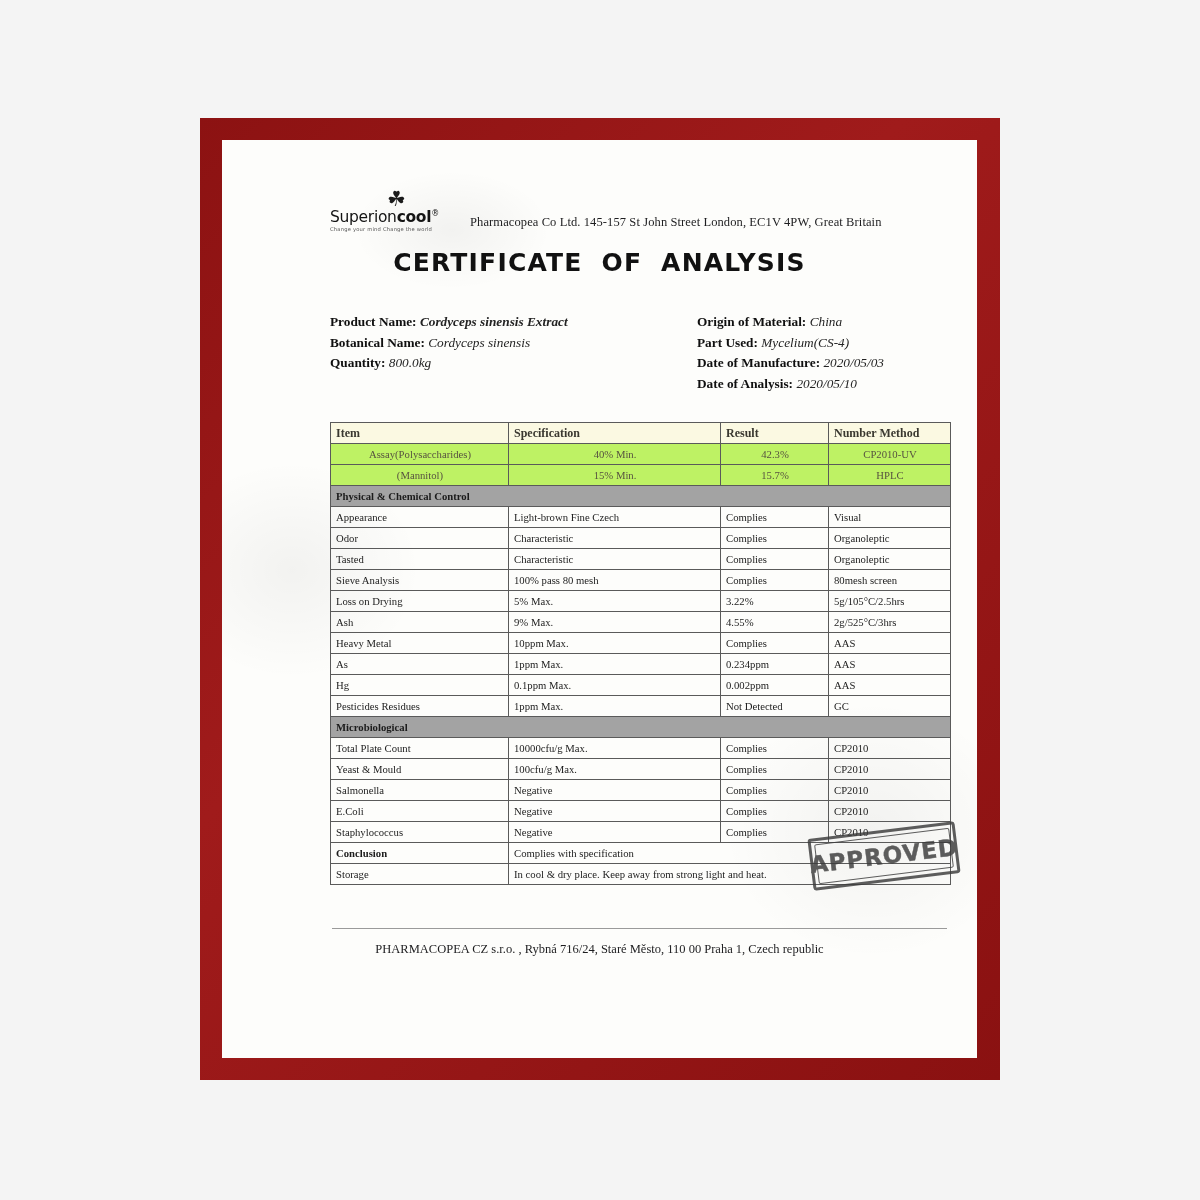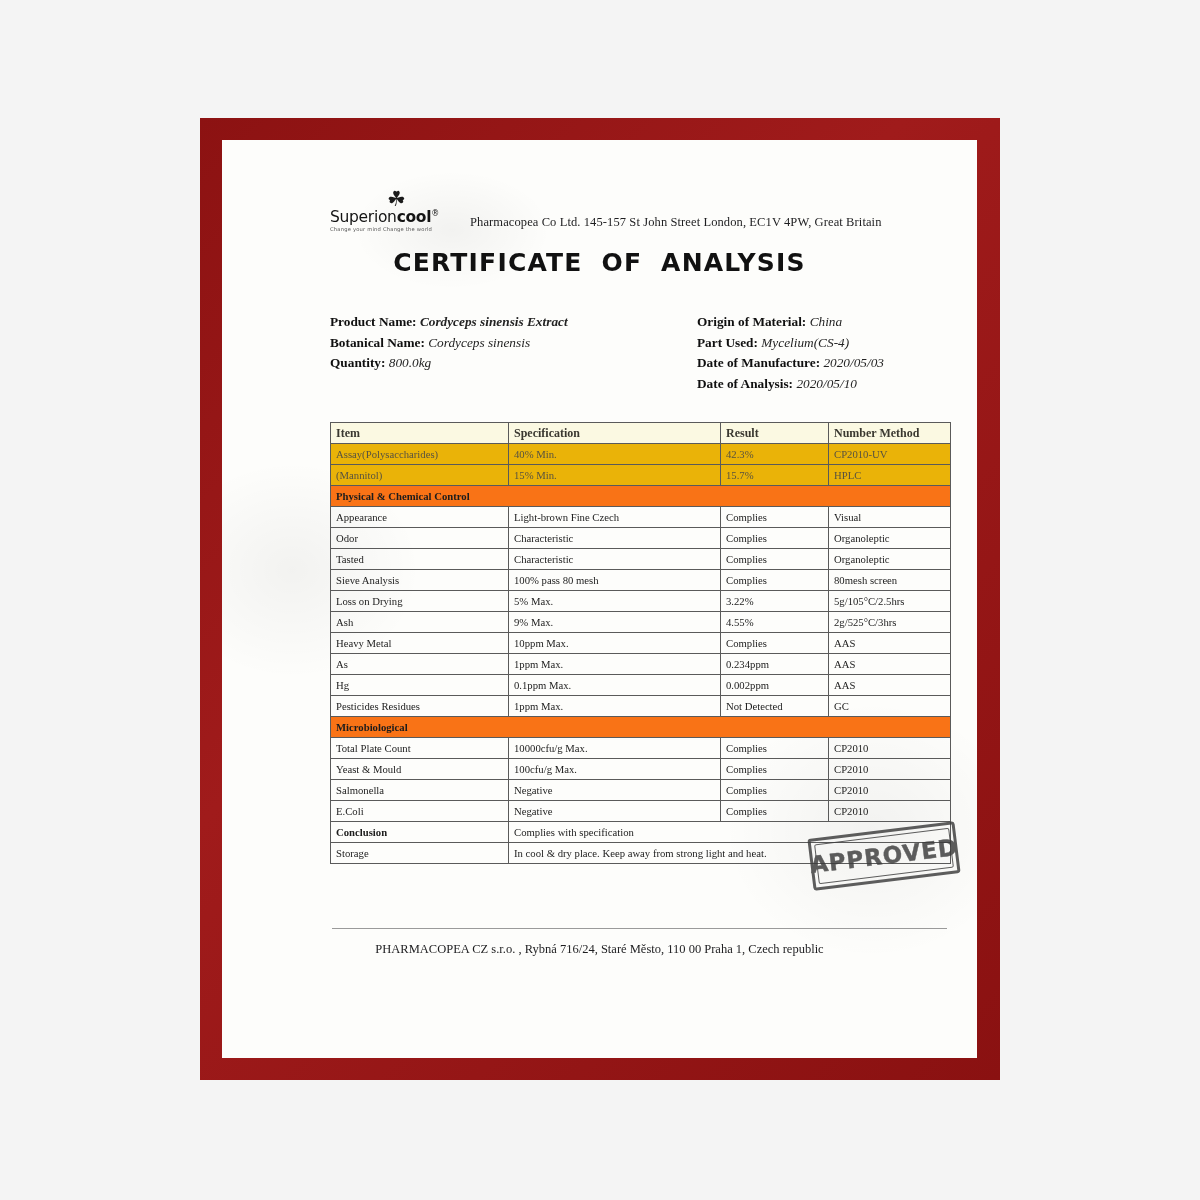--- a/index.html
+++ b/index.html
@@ -137,23 +137,23 @@
   }
   .tbl th {
     font-weight: 700;
     text-align: left;
     font-size: 12px;
   }
   .c1 { width: 178px; }
   .c2 { width: 212px; }
   .c3 { width: 108px; }
   .c4 { width: 122px; }
-  .assay-row td { background: #eab308; color: #575240; }
+  .assay-row td { background: #bef264; color: #575240; text-align: center; }
   .hdr-row th { background: #fbf9e2; color: #3a3830; }
-  .section-row td { font-weight: 700; background: #f97316; }
+  .section-row td { font-weight: 700; background: #a3a3a3; }
   .bold-cell { font-weight: 700; }
 
   
   .footer {
     position: absolute;
     left: 0;
     top: 802px;
     width: 100%;
     text-align: center;
     font-size: 12.5px;
@@ -346,20 +346,26 @@
             <td>Complies</td>
             <td>CP2010</td>
           </tr>
           <tr>
             <td>E.Coli</td>
             <td>Negative</td>
             <td>Complies</td>
             <td>CP2010</td>
           </tr>
           <tr>
+            <td>Staphylococcus</td>
+            <td>Negative</td>
+            <td>Complies</td>
+            <td>CP2010</td>
+          </tr>
+          <tr>
             <td class="bold-cell">Conclusion</td>
             <td colspan="3">Complies with specification</td>
           </tr>
           <tr>
             <td>Storage</td>
             <td colspan="3">In cool &amp; dry place. Keep away from strong light and heat.</td>
           </tr>
         </tbody>
     </table>
 

